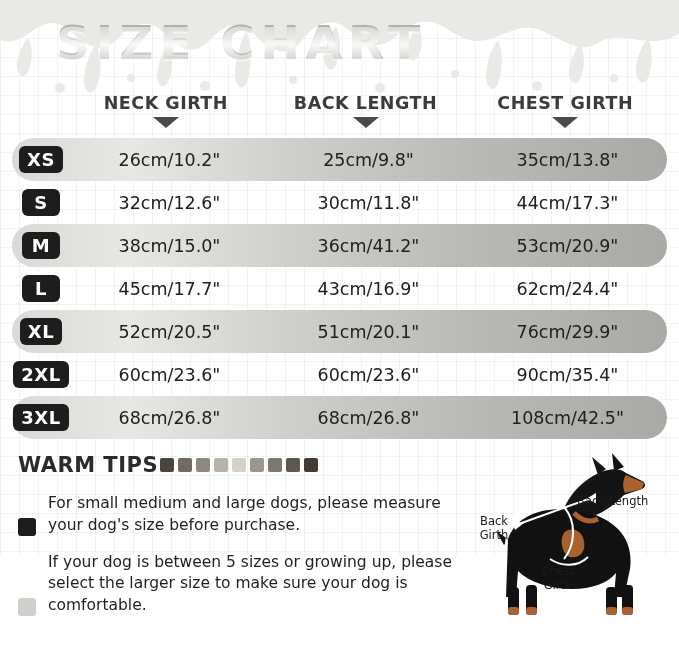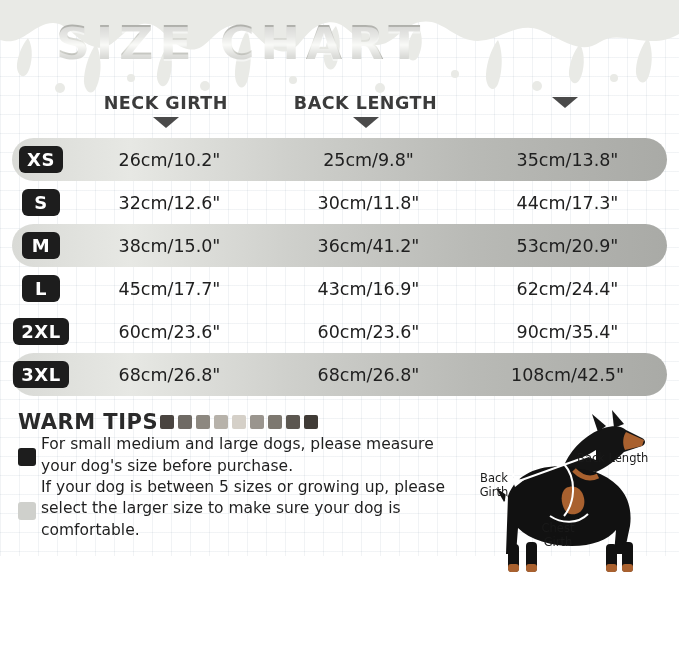--- a/index.html
+++ b/index.html
@@ -147,23 +147,23 @@
     font-size: 21px;
     font-weight: bold;
     letter-spacing: 0.5px;
     color: #2a2a2a;
     font-family: "DejaVu Sans", sans-serif;
   }
   .swatches { display: flex; gap: 4px; align-items: center; }
   .sw { width: 14px; height: 14px; border-radius: 2px; }
   .tip-line {
     display: flex;
-    align-items: center;
-    gap: 5px;
-    margin-top: 0;
+    align-items: flex-end;
+    gap: 12px;
+    margin-top: 16px;
   }
   .bullet {
     flex: 0 0 18px;
     width: 18px; height: 18px;
     border-radius: 3px;
     margin-top: 3px;
   }
   .bullet.dark { background: #1d1d1d; }
   .bullet.light { background: #cfd0cc; }
   .tip-text {
@@ -231,20 +231,21 @@
       <div class="col-head first"></div>
       <div class="col-head">
         <div class="col-head-text">NECK GIRTH</div>
         <div class="arrow-down"></div>
       </div>
       <div class="col-head">
         <div class="col-head-text">BACK LENGTH</div>
         <div class="arrow-down"></div>
       </div>
       <div class="col-head">
+        <div class="col-head-text">CHEST GIRTH</div>
         <div class="arrow-down"></div>
       </div>
     </div>
 
     <div class="table">
       <div class="row shaded">
         <div class="size-cell">
             <span class="size-badge">XS</span>
           </div>
         <div class="val-cell">26cm/10.2"</div>
@@ -267,20 +268,28 @@
         <div class="val-cell">36cm/41.2"</div>
         <div class="val-cell">53cm/20.9"</div>
       </div>
       <div class="row">
         <div class="size-cell">
             <span class="size-badge">L</span>
           </div>
         <div class="val-cell">45cm/17.7"</div>
         <div class="val-cell">43cm/16.9"</div>
         <div class="val-cell">62cm/24.4"</div>
+      </div>
+      <div class="row shaded">
+        <div class="size-cell">
+            <span class="size-badge">XL</span>
+          </div>
+        <div class="val-cell">52cm/20.5"</div>
+        <div class="val-cell">51cm/20.1"</div>
+        <div class="val-cell">76cm/29.9"</div>
       </div>
       <div class="row">
         <div class="size-cell">
             <span class="size-badge">2XL</span>
           </div>
         <div class="val-cell">60cm/23.6"</div>
         <div class="val-cell">60cm/23.6"</div>
         <div class="val-cell">90cm/35.4"</div>
       </div>
       <div class="row shaded">

